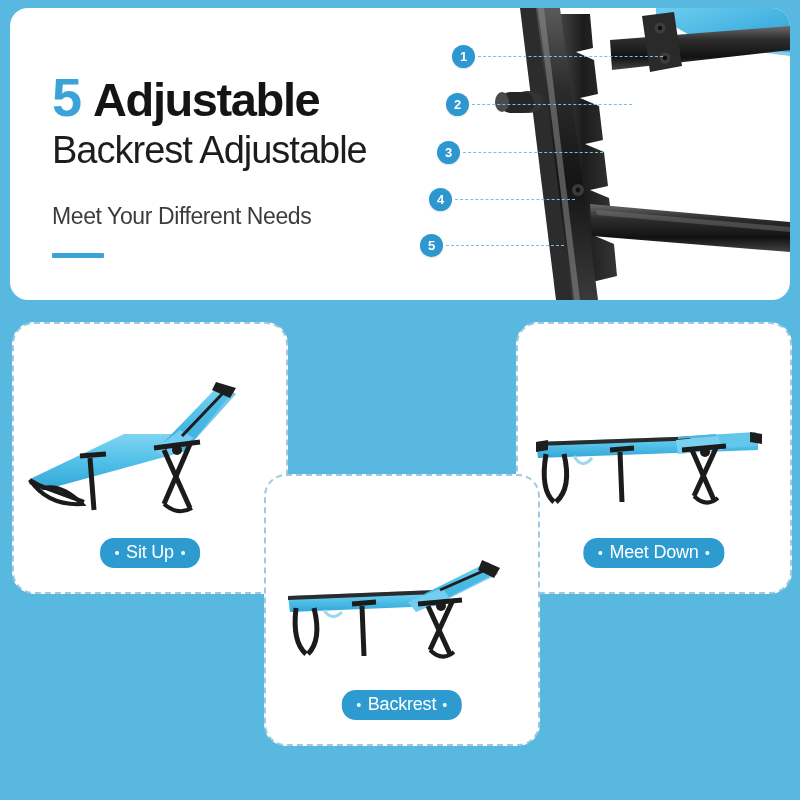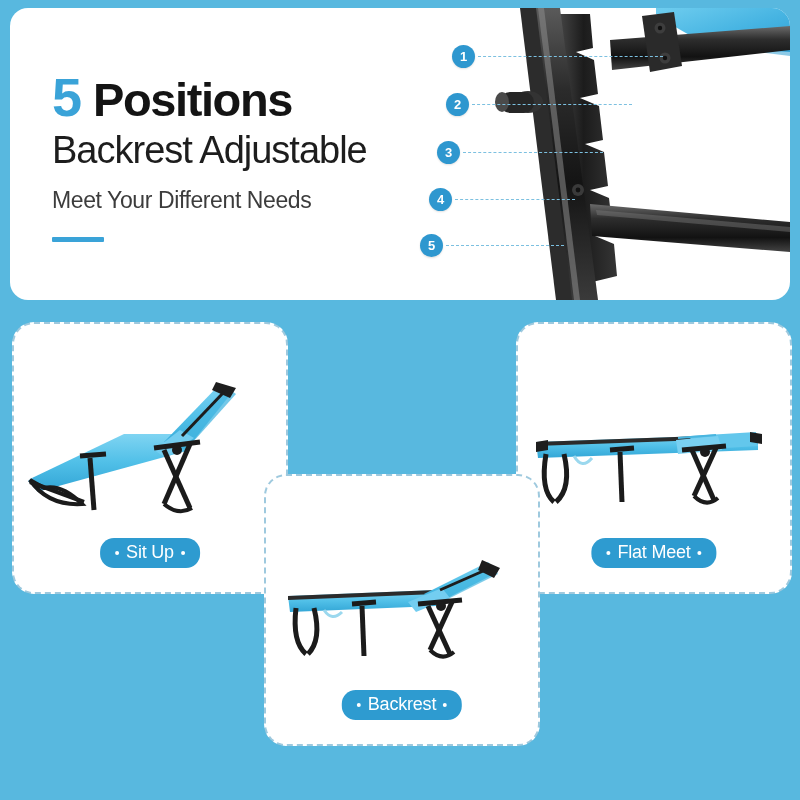--- a/index.html
+++ b/index.html
@@ -57,21 +57,21 @@
     color: #1d1d1d;
     letter-spacing: -1px;
     margin-top: 6px;
     line-height: 1.06;
   }
   #subhead {
     font-size: 23px;
     font-weight: normal;
     color: #3c3c3c;
     letter-spacing: -0.4px;
-    margin-top: 17px;
+    margin-top: 33px;
   }
   #accent-bar {
     margin-top: 23px;
     width: 52px;
     height: 5px;
     background: #3aa3d8;
     border-radius: 1px;
   }
 
   
@@ -218,21 +218,21 @@
       <path d="M136 202 L330 219 L330 224 L137 207 Z" fill="#7b7b7b" opacity="0.45"></path>
 
       <circle cx="118" cy="182" r="6" fill="#3a3a3a"></circle>
       <circle cx="118" cy="182" r="2.4" fill="#121212"></circle>
     </svg>
   </div>
 
   <div id="hero-text">
     <div id="headline-row">
       <span id="headline-number">5</span>
-      <span id="headline-word">Positions</span>
+      <span id="headline-word">Adjustable</span>
     </div>
     <div id="headline-line2">Backrest Adjustable</div>
     <div id="subhead">Meet Your Different Needs</div>
     <div id="accent-bar"></div>
   </div>
 
   <div id="callout-layer">
       <div class="callout" style="left: 442px; top: 37px;">
         <div class="callout-badge">1</div>
         <div class="callout-leader" style="width: 185px;"></div>
@@ -375,16 +375,16 @@
       <path d="M198 110 L176 158" stroke="#1b1b1b" stroke-width="5" fill="none"></path>
       <path d="M164 112 L208 108" stroke="#1b1b1b" stroke-width="5" fill="none"></path>
       <path d="M176 158 Q188 170 200 160" stroke="#1b1b1b" stroke-width="4" fill="none"></path>
       <circle cx="187" cy="114" r="5" fill="#1b1b1b"></circle>
 
       <path d="M56 118 Q64 132 74 120" stroke="#9bd8ee" stroke-width="3" fill="none"></path>
     </svg>
   </div>
   <div class="mode-pill">
     <span class="pill-dot"></span>
-    <span>Flat Meet</span>
+    <span>Meet Down</span>
     <span class="pill-dot"></span>
   </div>
 </div>
 
 </body></html>

